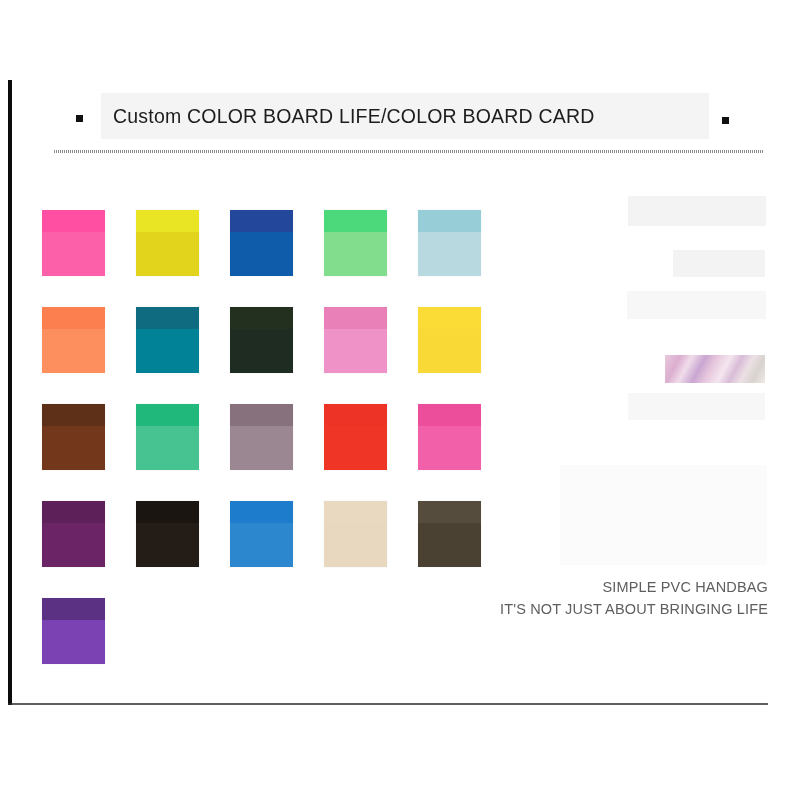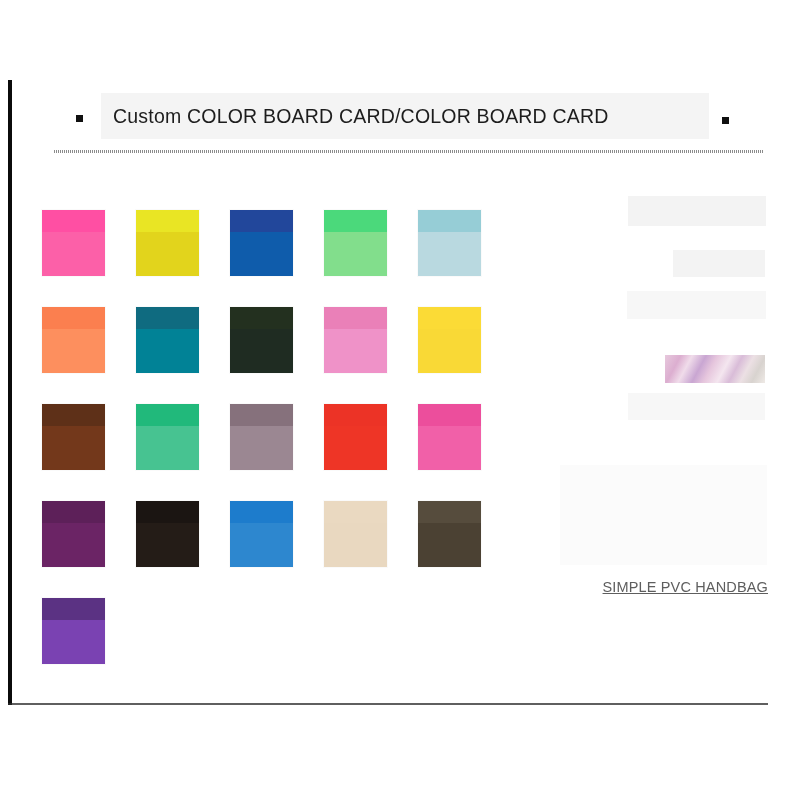--- a/index.html
+++ b/index.html
@@ -169,21 +169,21 @@
 <body>
 
 <div id="page" style="background: rgb(255, 255, 255);">
 
   <div class="frame-left" style="background: rgb(11, 11, 11);"></div>
   <div class="frame-bottom"></div>
 
   <div class="title-bar" style="background: rgb(244, 244, 244);"></div>
   <div class="bullet bullet-left"></div>
   <div class="bullet bullet-right"></div>
-  <div class="title-text">Custom COLOR BOARD CARD/COLOR BOARD CARD</div>
+  <div class="title-text">Custom COLOR BOARD LIFE/COLOR BOARD CARD</div>
   <div class="divider"></div>
 
   <div class="swatch-grid">
 
     <div class="swatch-row">
       <div class="swatch">
         <div class="band-top" style="background: rgb(255, 79, 163);"></div>
         <div class="band-bot" style="background: rgb(252, 96, 168);"></div>
       </div>
       <div class="swatch">
@@ -286,17 +286,18 @@
 
   </div>
 
   <div class="ghost ghost-1"></div>
   <div class="ghost ghost-2"></div>
   <div class="ghost ghost-3"></div>
   <div class="gradient-band"></div>
   <div class="ghost ghost-4"></div>
   <div class="ghost ghost-big"></div>
 
-  <div class="tagline" style="color: rgb(94, 94, 94); text-decoration: underline;">
+  <div class="tagline" style="color: rgb(94, 94, 94);">
     <div>SIMPLE PVC HANDBAG</div>
+    <div>IT'S NOT JUST ABOUT BRINGING LIFE</div>
   </div>
 
 </div>
 
 </body></html>

